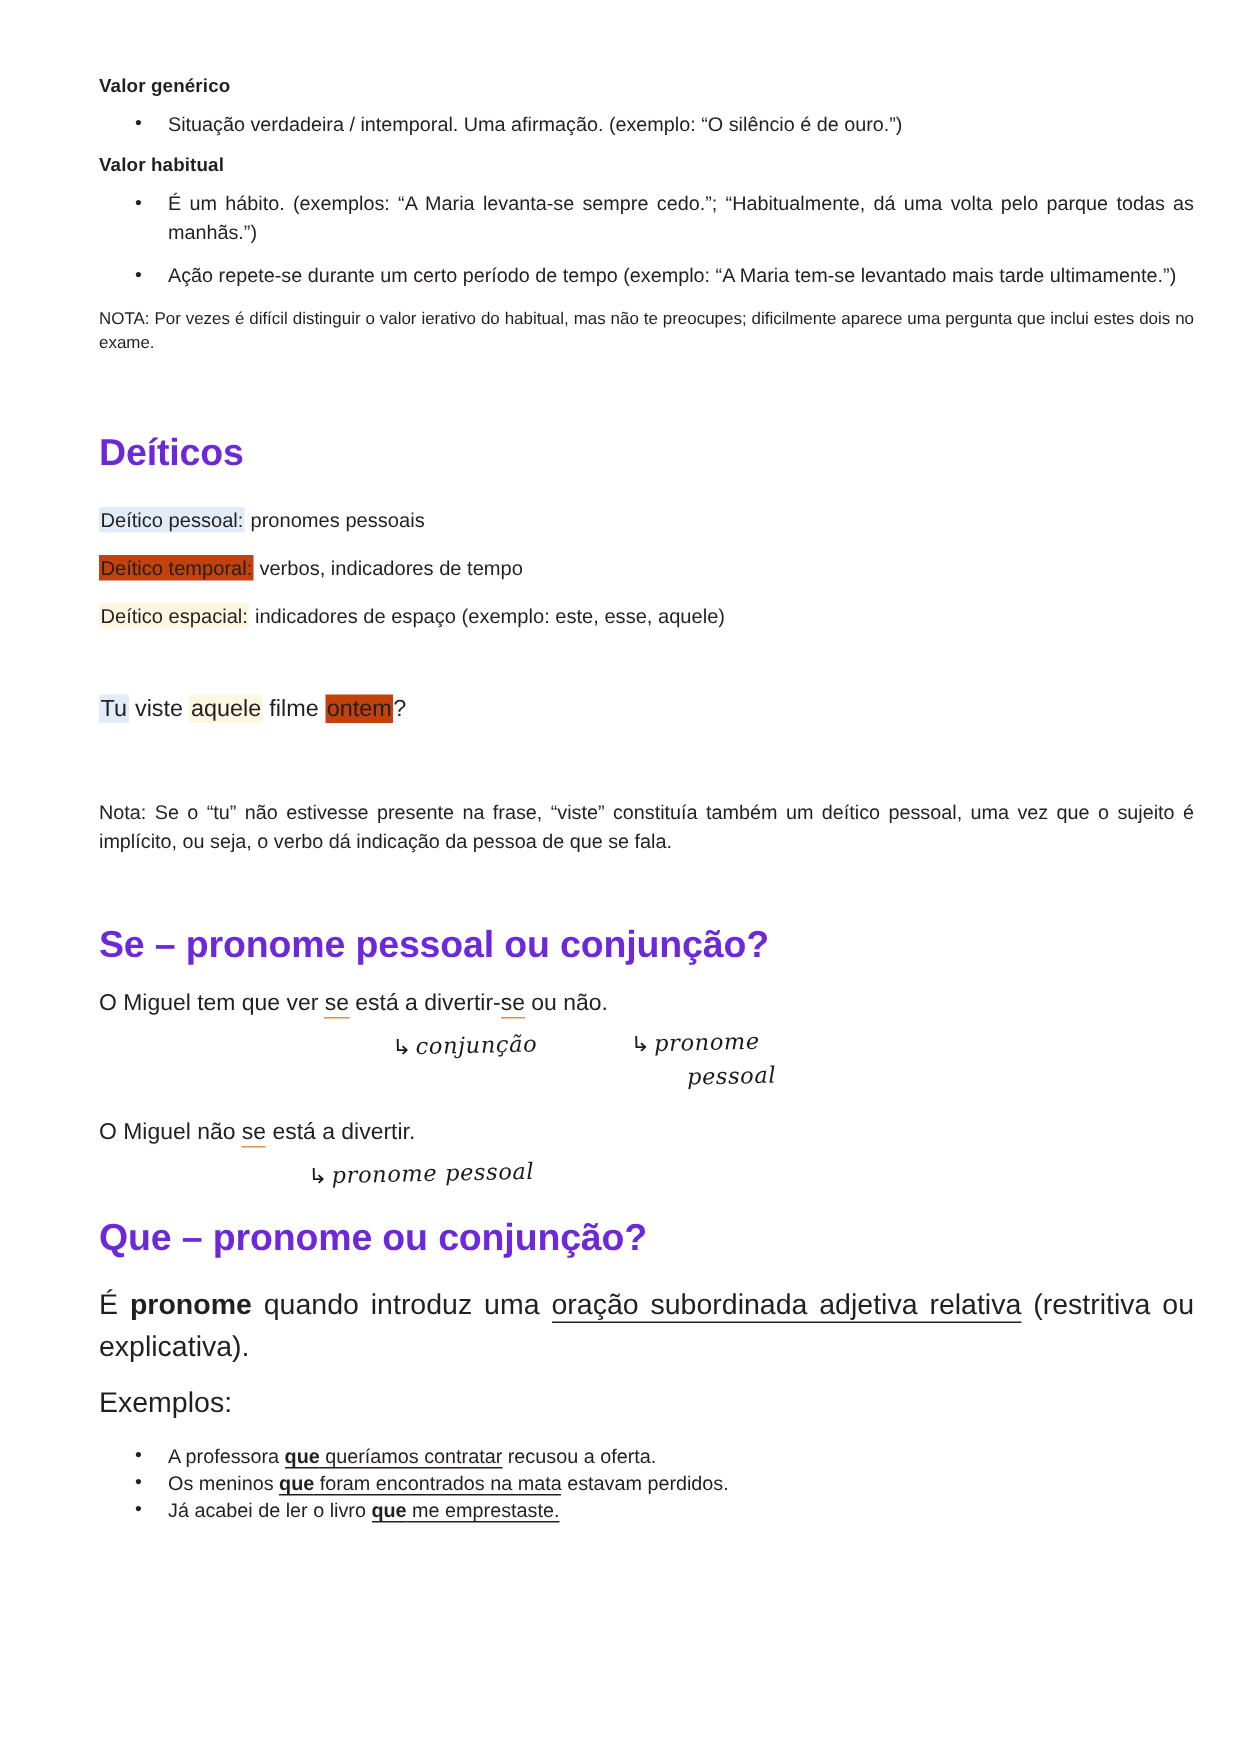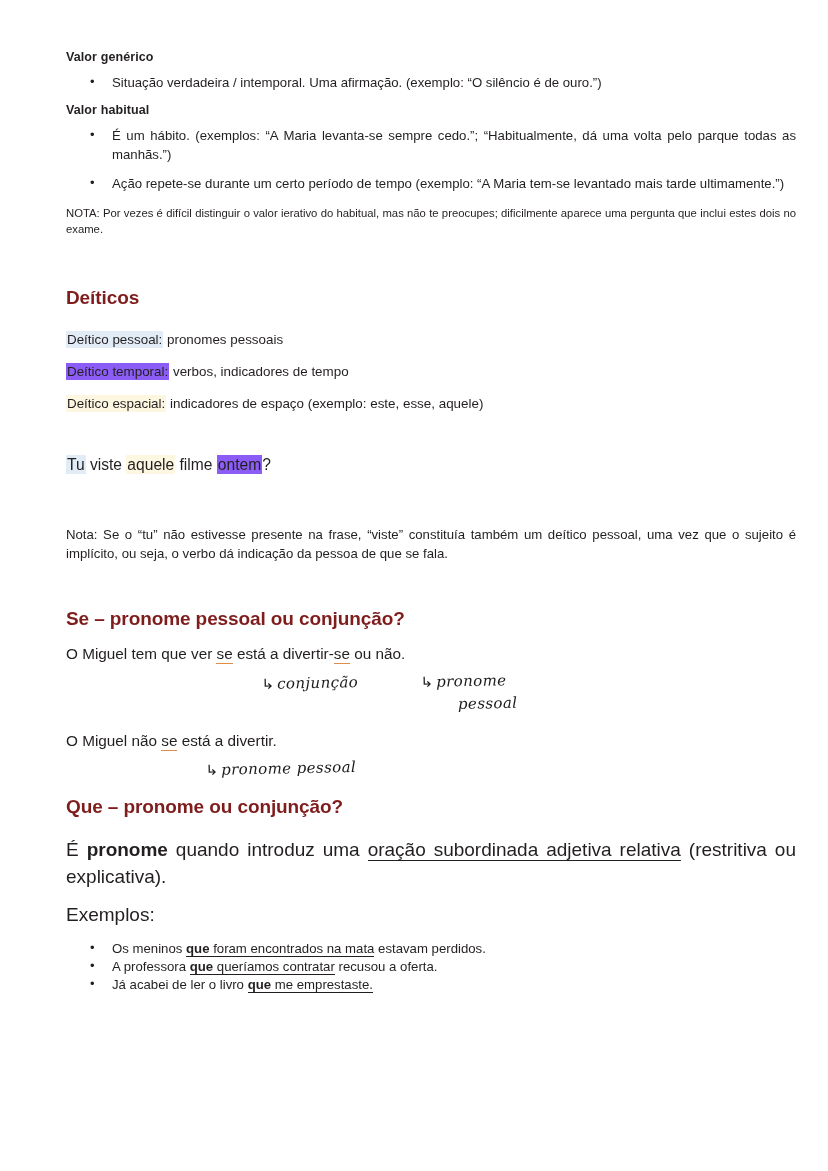--- a/index.html
+++ b/index.html
@@ -69,40 +69,40 @@
   }
   .body-para {
     font-size: 19px;
     line-height: 1.45;
     text-align: justify;
     margin: 0 0 10px 0;
   }
 
   
   .sec-heading {
-    font-size: 19px;
+    font-size: 25px;
     font-weight: bold;
-    color: #7f1d1d;
+    color: #6d28d9;
     margin: 0;
     line-height: 1.2;
     letter-spacing: -0.1px;
   }
 
   
   .deitic-line {
     font-size: 13.4px;
     line-height: 1.4;
     margin: 0 0 13px 0;
     display: block;
   }
   .hl {
     padding: 1px 1px 1px 1px;
   }
   .hl-blue   { background: #e2ecf7; text-align: center; }
-  .hl-green  { background: #8b5cf6; }
+  .hl-green  { background: #c2410c; }
   .hl-yellow { background: #fdf6e0; }
 
   .example-sentence {
     font-size: 15.6px;
     line-height: 1.4;
     margin: 0;
   }
 
   
   .se-sentence {
@@ -230,24 +230,24 @@
   <div style="height:17px"></div>
 
   <div class="body-para">
     <span>É </span><b>pronome</b><span> quando introduz uma </span><span class="blk-under">oração subordinada adjetiva relativa</span><span> (restritiva ou explicativa).</span>
   </div>
 
   <div class="body-para" style="margin-bottom:12px;">Exemplos:</div>
 
   <ul class="bullets tight">
     <li>
-      <span>Os meninos </span><b class="blk-under">que</b><span class="blk-under"> foram encontrados na mata</span><span> estavam perdidos.</span>
+      <span>A professora </span><b class="blk-under">que</b><span class="blk-under"> queríamos contratar</span><span> recusou a oferta.</span>
     </li>
     <li>
-      <span>A professora </span><b class="blk-under">que</b><span class="blk-under"> queríamos contratar</span><span> recusou a oferta.</span>
+      <span>Os meninos </span><b class="blk-under">que</b><span class="blk-under"> foram encontrados na mata</span><span> estavam perdidos.</span>
     </li>
     <li>
       <span>Já acabei de ler o livro </span><b class="blk-under">que</b><span class="blk-under"> me emprestaste.</span><span></span>
     </li>
   </ul>
 
  </div>
 </div>
 
 </body></html>

